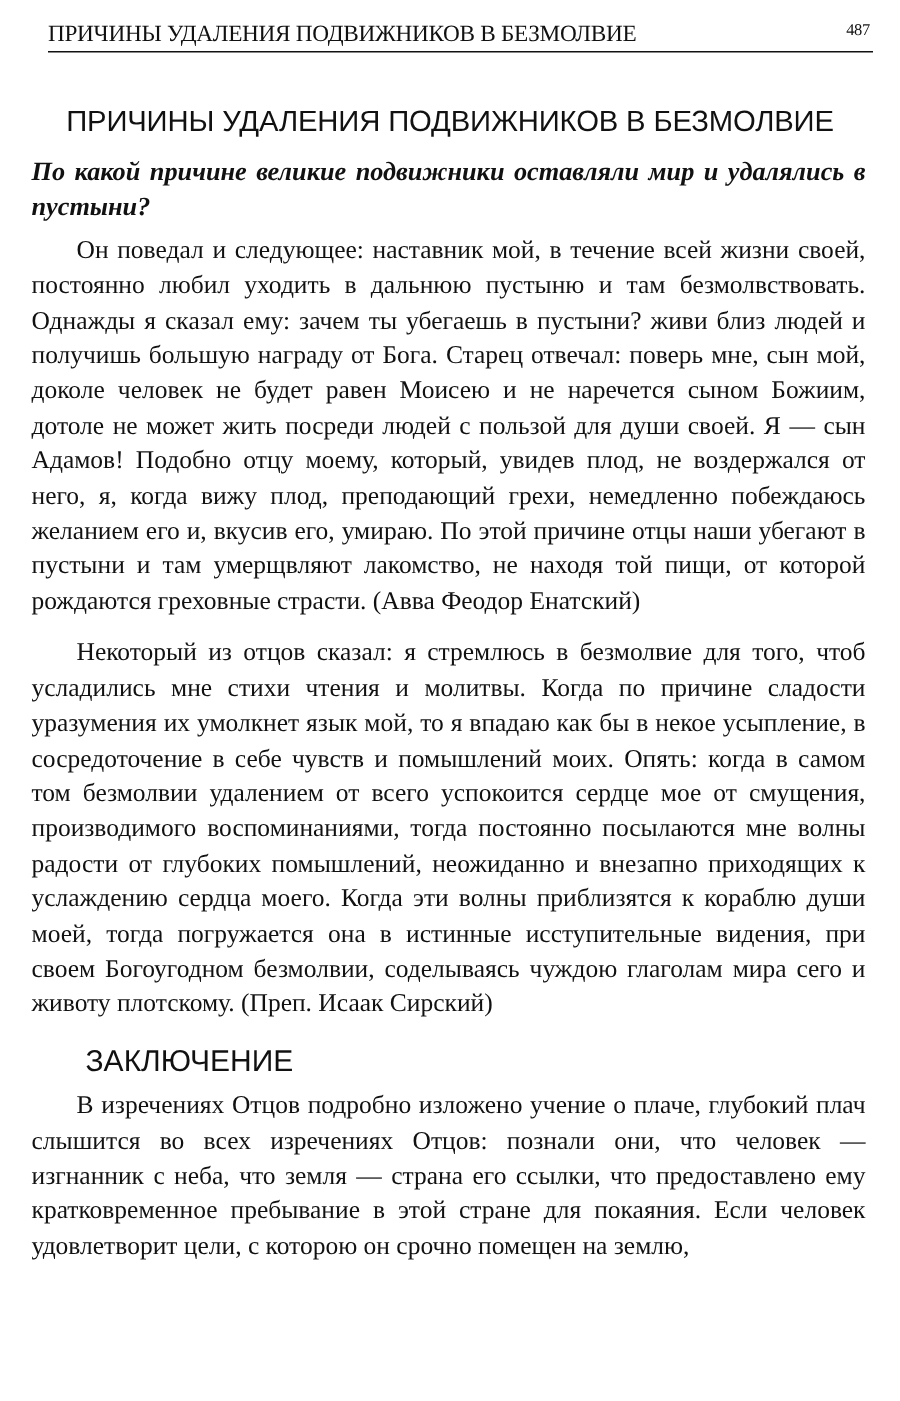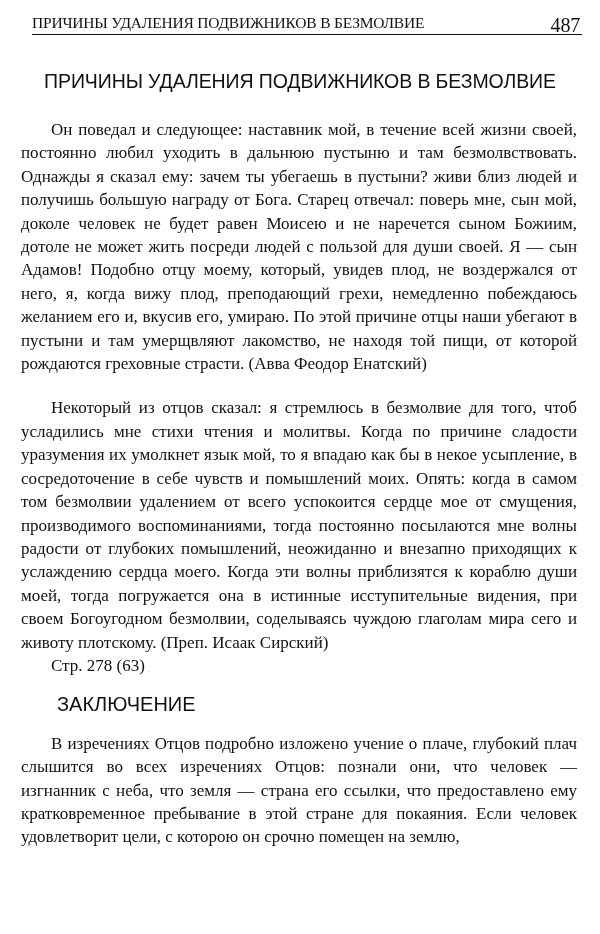--- a/index.html
+++ b/index.html
@@ -4,50 +4,50 @@
 <style>
   html, body { margin: 0; padding: 0; background: #ffffff; }
   body { width: 600px; height: 934px; overflow: hidden; position: relative; color: #111; }
   .page { position: absolute; left: 0; top: 0; width: 600px; height: 796px; }
   .running-head {
     position: absolute; left: 32px; top: 10px; width: 550px; height: 24px;
     border-bottom: 1.5px solid #111;
     font-family: "Liberation Serif", serif; font-size: 15.5px; letter-spacing: -0.2px;
   }
   .running-head .title { position: absolute; left: 0; top: 4px; }
-  .running-head .pgnum { position: absolute; right: 2px; top: 4px; font-size: 20px; font-family: Liberation Serif, serif; }
+  .running-head .pgnum { position: absolute; right: 2px; top: 4px; font-size: 11px; font-family: Liberation Serif, serif; }
   .chapter-title {
     position: absolute; left: 0; top: 70px; width: 600px; text-align: center;
     font-family: "Liberation Sans", sans-serif; font-size: 19.5px; letter-spacing: -0.1px;
   }
   .body {
     position: absolute; left: 21px; top: 103px; width: 556px;
     font-family: "Liberation Serif", serif; font-size: 17px; line-height: 23.4px;
   }
   .q {
     font-style: italic; font-weight: bold; text-align: justify;
     font-size: 17.5px; margin: 0;
   }
-  .p { text-indent: 30px; margin: 15px 0 0 0; text-align: justify; hyphens: manual; }
+  .p { text-indent: 30px; margin: 5px 0 0 0; text-align: justify; hyphens: manual; }
   .ref { padding-left: 30px; margin: 0; }
   .sect { font-family: "Liberation Sans", sans-serif; font-size: 20px; padding-left: 36px; margin: 16px 0 4px 0; }
   .gap { height: 6px; }
 </style>
 </head>
 <body>
 
 <div class="page">
   <div class="running-head">
     <span class="title">ПРИЧИНЫ УДАЛЕНИЯ ПОДВИЖНИКОВ В БЕЗМОЛВИЕ</span>
     <span class="pgnum">487</span>
   </div>
 
   <div class="chapter-title">ПРИЧИНЫ УДАЛЕНИЯ ПОДВИЖНИКОВ В БЕЗМОЛВИЕ</div>
 
   <div class="body">
+    <p class="q">По какой причине великие подвижники оставляли мир и удалялись в пустыни?</p>
     <p class="p">Он поведал и следующее: наставник мой, в течение всей жизни своей, постоянно любил уходить в дальнюю пустыню и там безмолвствовать. Однажды я сказал ему: зачем ты убегаешь в пустыни? живи близ людей и получишь большую награду от Бога. Старец отвечал: поверь мне, сын мой, доколе человек не будет равен Моисею и не наречется сыном Божиим, дотоле не может жить посреди людей с пользой для души своей. Я — сын Адамов! Подобно отцу моему, который, увидев плод, не воздержался от него, я, когда вижу плод, преподающий грехи, немедленно побеждаюсь желанием его и, вкусив его, умираю. По этой причине отцы наши убегают в пустыни и там умерщвляют лакомство, не находя той пищи, от которой рождаются греховные страсти. (Авва Феодор Енатский)</p>
     <div class="gap"></div>
     <p class="p">Некоторый из отцов сказал: я стремлюсь в безмолвие для того, чтоб усладились мне стихи чтения и молитвы. Когда по причине сладости уразумения их умолкнет язык мой, то я впадаю как бы в некое усыпление, в сосредоточение в себе чувств и помышлений моих. Опять: когда в самом том безмолвии удалением от всего успокоится сердце мое от смущения, производимого воспоминаниями, тогда постоянно посылаются мне волны радости от глубоких помышлений, неожиданно и внезапно приходящих к услаждению сердца моего. Когда эти волны приблизятся к кораблю души моей, тогда погружается она в истинные исступительные видения, при своем Богоугодном безмолвии, соделываясь чуждою глаголам мира сего и животу плотскому. (Преп. Исаак Сирский)</p>
-    <p class="ref">Стр. 278 (63)</p>
     <div class="sect">ЗАКЛЮЧЕНИЕ</div>
     <p class="p">В изречениях Отцов подробно изложено учение о плаче, глубокий плач слышится во всех изречениях Отцов: познали они, что человек — изгнанник с неба, что земля — страна его ссылки, что предоставлено ему кратковременное пребывание в этой стране для покаяния. Если человек удовлетворит цели, с которою он срочно помещен на землю,</p>
   </div>
 </div>
 
 </body></html>

